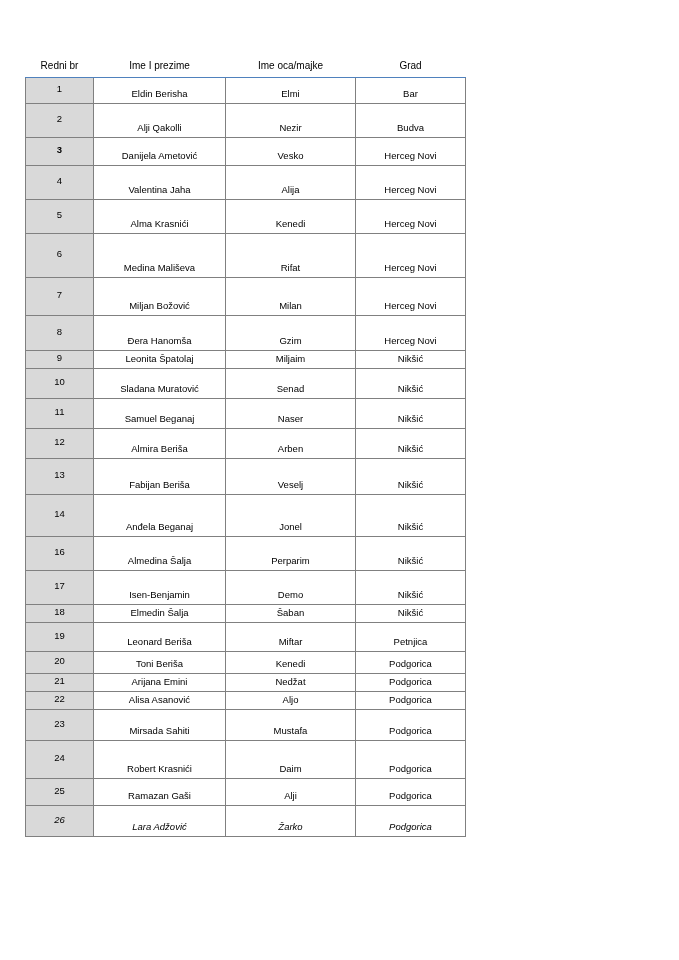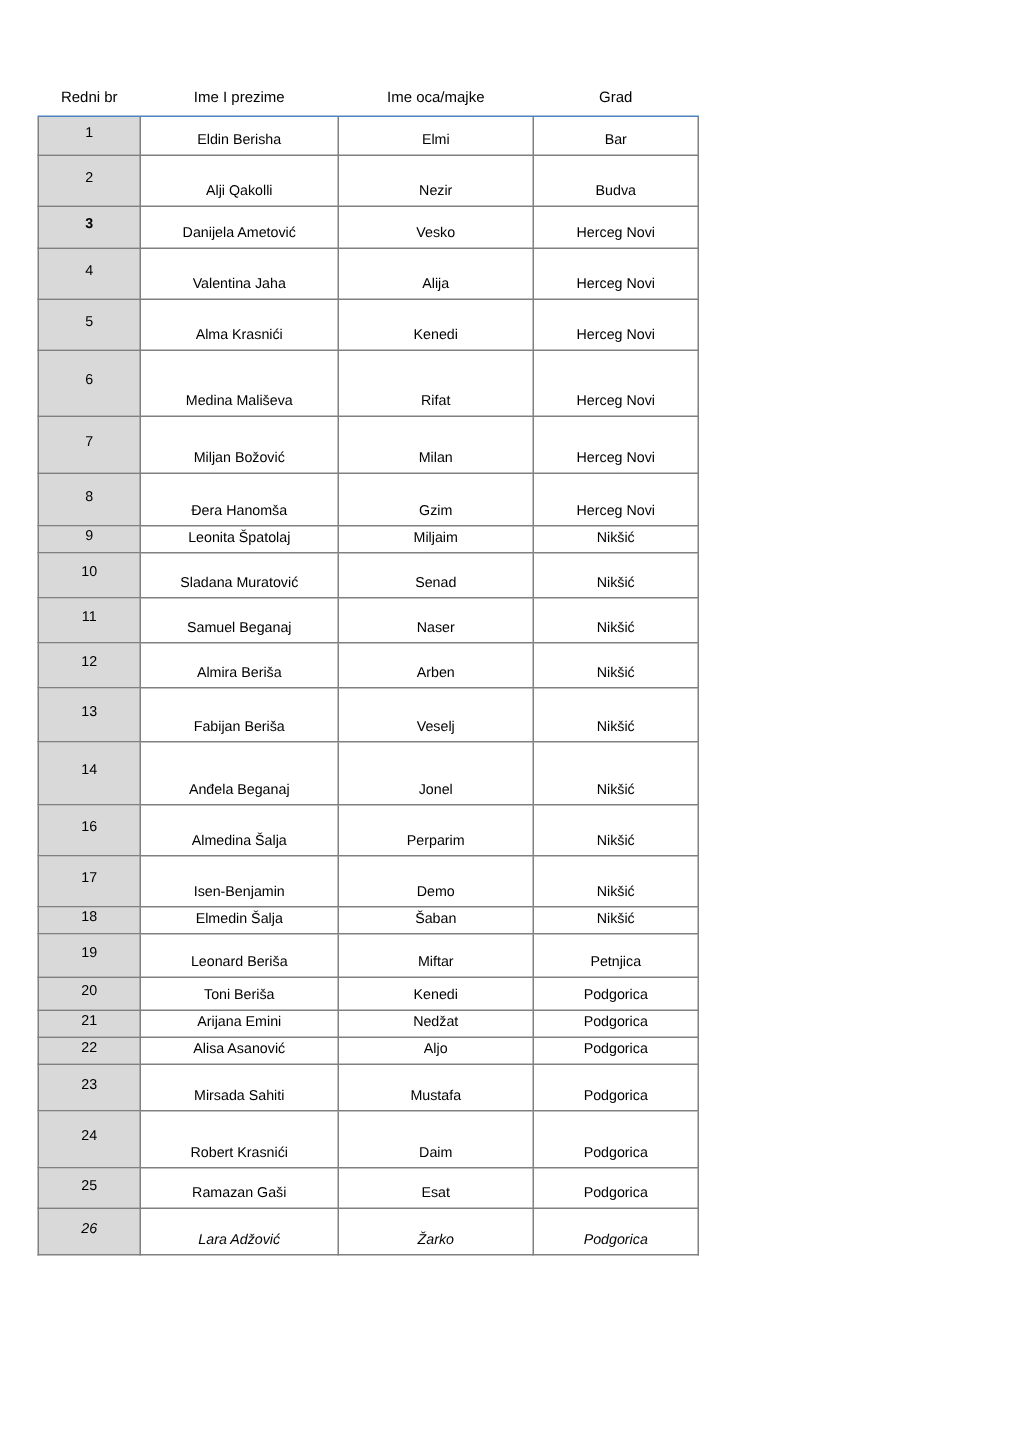--- a/index.html
+++ b/index.html
@@ -222,21 +222,21 @@
           </tr>
           <tr style="height: 38px;">
             <td class="num">24</td>
             <td class="name">Robert Krasnići</td>
             <td class="parent">Daim</td>
             <td class="city">Podgorica</td>
           </tr>
           <tr style="height: 27px;">
             <td class="num">25</td>
             <td class="name">Ramazan Gaši</td>
-            <td class="parent">Esat</td>
+            <td class="parent">Alji</td>
             <td class="city">Podgorica</td>
           </tr>
           <tr style="height: 31px; font-style: italic;">
             <td class="num">26</td>
             <td class="name">Lara Adžović</td>
             <td class="parent">Žarko</td>
             <td class="city">Podgorica</td>
           </tr>
         </tbody>
     </table>

